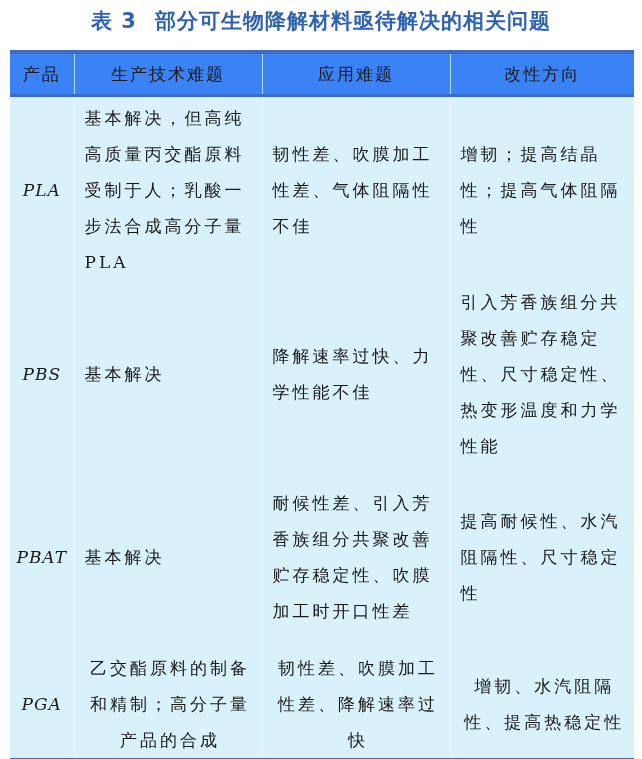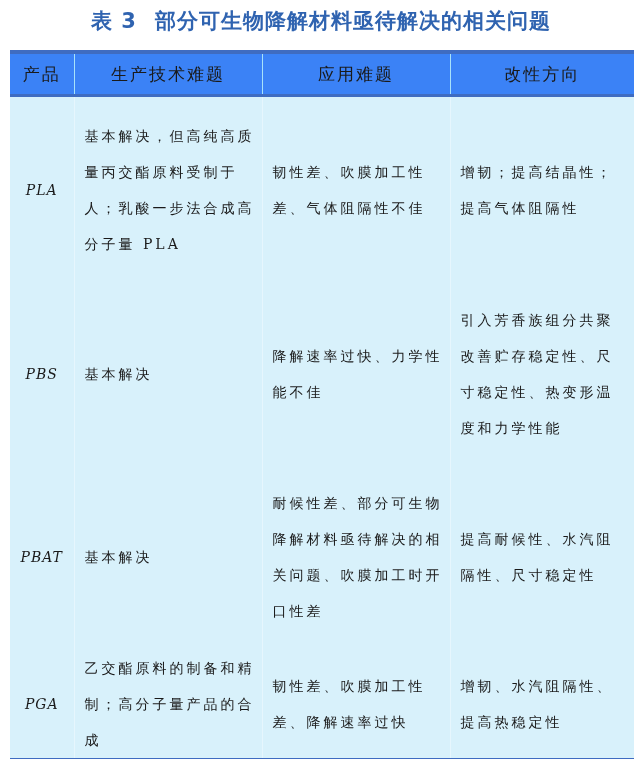--- a/index.html
+++ b/index.html
@@ -9,24 +9,24 @@
            font-family: "DejaVu Sans", "Liberation Sans", sans-serif; font-weight: bold;
            font-size: 21px; color: #2f63b0; letter-spacing: 1px; line-height: 30px; }
   .title .num { margin-right: 18px; text-align: right; }
   table { position: absolute; left: 10px; top: 50px; width: 624px; border-collapse: collapse;
           table-layout: fixed; }
   col.c0 { width: 64px; } col.c1 { width: 188px; } col.c2 { width: 188px; } col.c3 { width: 184px; }
   thead th { background: #3b82f6; font-weight: normal; font-size: 17px; height: 38px;
              border-top: 4px solid #3f6cc1; border-bottom: 3px solid #3f6cc1;
              border-left: 1px solid #a8e2fa; letter-spacing: 2px; text-align: center; }
   thead th:first-child { border-left: none; }
-  tbody td { background: #d8f1fb; font-size: 14px; line-height: 36px; vertical-align: middle;
+  tbody td { background: #d8f1fb; font-size: 17px; line-height: 36px; vertical-align: middle;
              border-left: 1px solid #e6f6fd; padding: 0 0 0 10px; letter-spacing: 3px; margin-left: 10px; }
   tbody td:first-child { border-left: none; text-align: center; padding: 0; letter-spacing: 1px; font-style: italic; }
-  tbody tr:last-child td { border-bottom: 4px solid #3f6cc1; }
+  tbody tr:last-child td { border-bottom: 4px solid #3f6cc1; text-align: center; }
   tbody td .cell { padding: 0 6px 0 0; }
 </style>
 </head>
 <body>
 
 <div class="title">
   <span class="num">表 3</span><span>部分可生物降解材料亟待解决的相关问题</span>
 </div>
 
 <table>
@@ -68,21 +68,21 @@
       <td>
           <div class="cell">引入芳香族组分共聚改善贮存稳定性、尺寸稳定性、热变形温度和力学性能</div>
         </td>
     </tr>
     <tr style="height:186px">
       <td>PBAT</td>
       <td>
           <div class="cell">基本解决</div>
         </td>
       <td>
-          <div class="cell">耐候性差、部分可生物降解材料亟待解决的相关问题、吹膜加工时开口性差</div>
+          <div class="cell">耐候性差、引入芳香族组分共聚改善贮存稳定性、吹膜加工时开口性差</div>
         </td>
       <td>
           <div class="cell">提高耐候性、水汽阻隔性、尺寸稳定性</div>
         </td>
     </tr>
     <tr style="height:110px">
       <td>PGA</td>
       <td>
           <div class="cell">乙交酯原料的制备和精制；高分子量产品的合成</div>
         </td>

